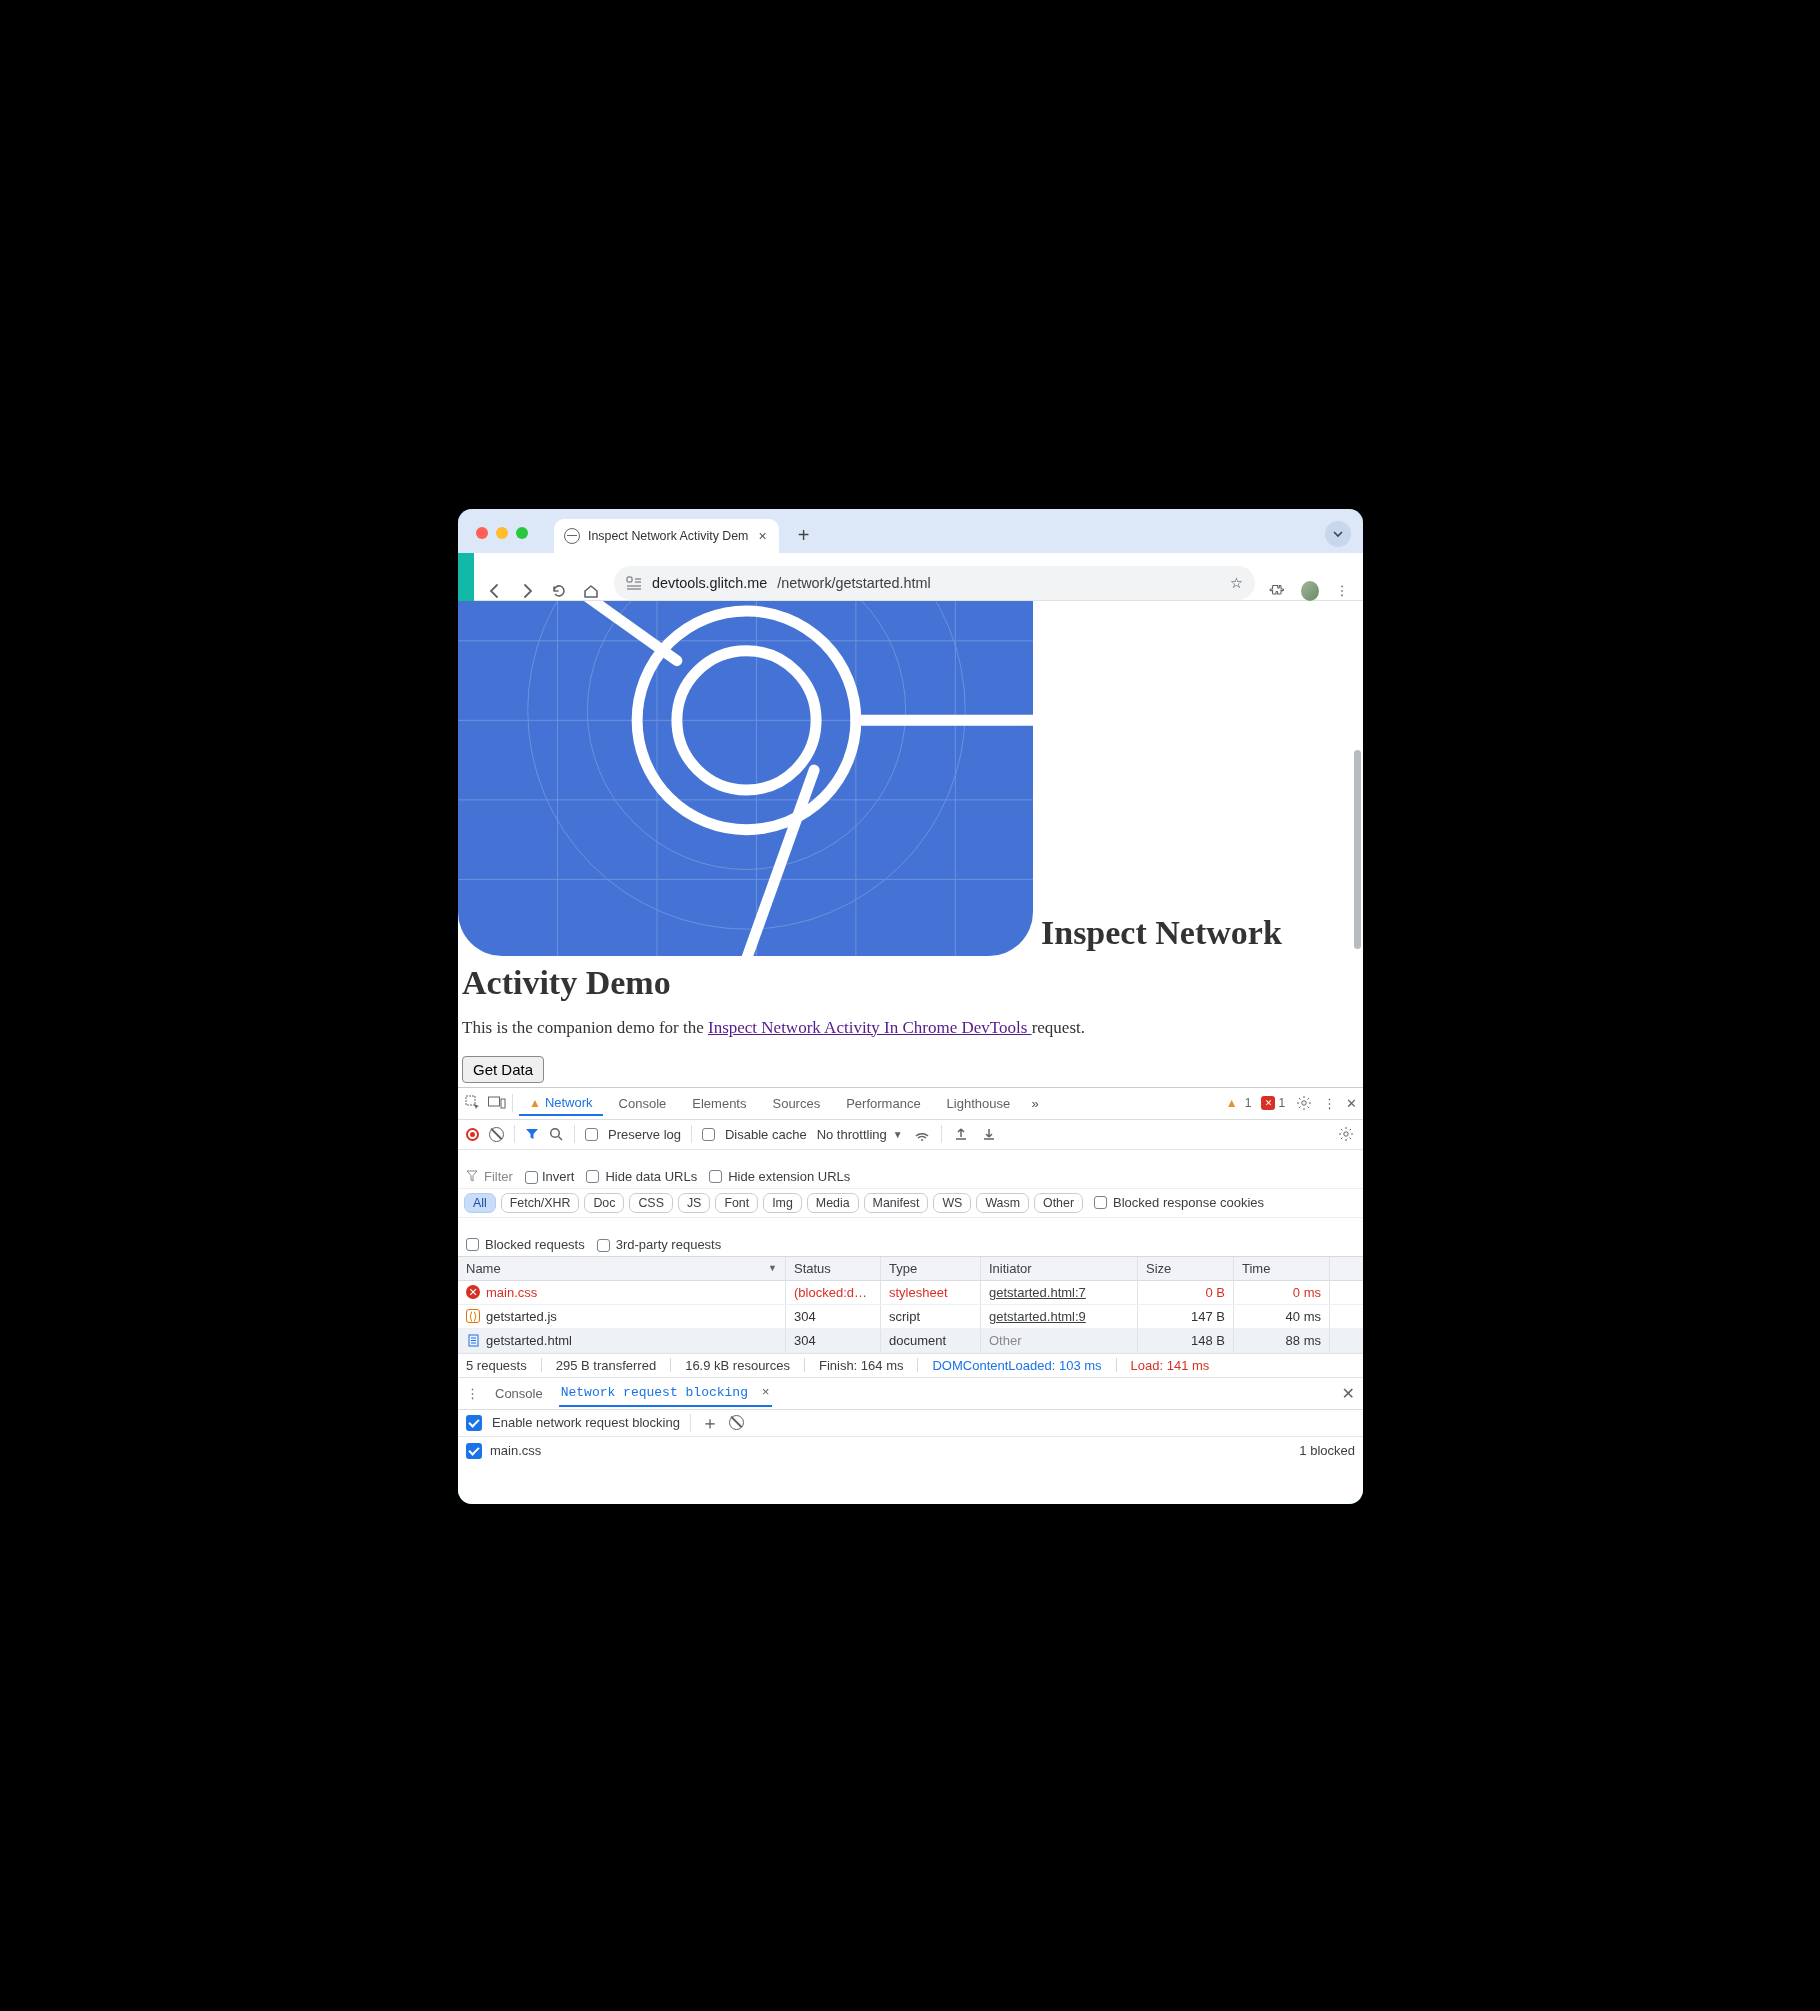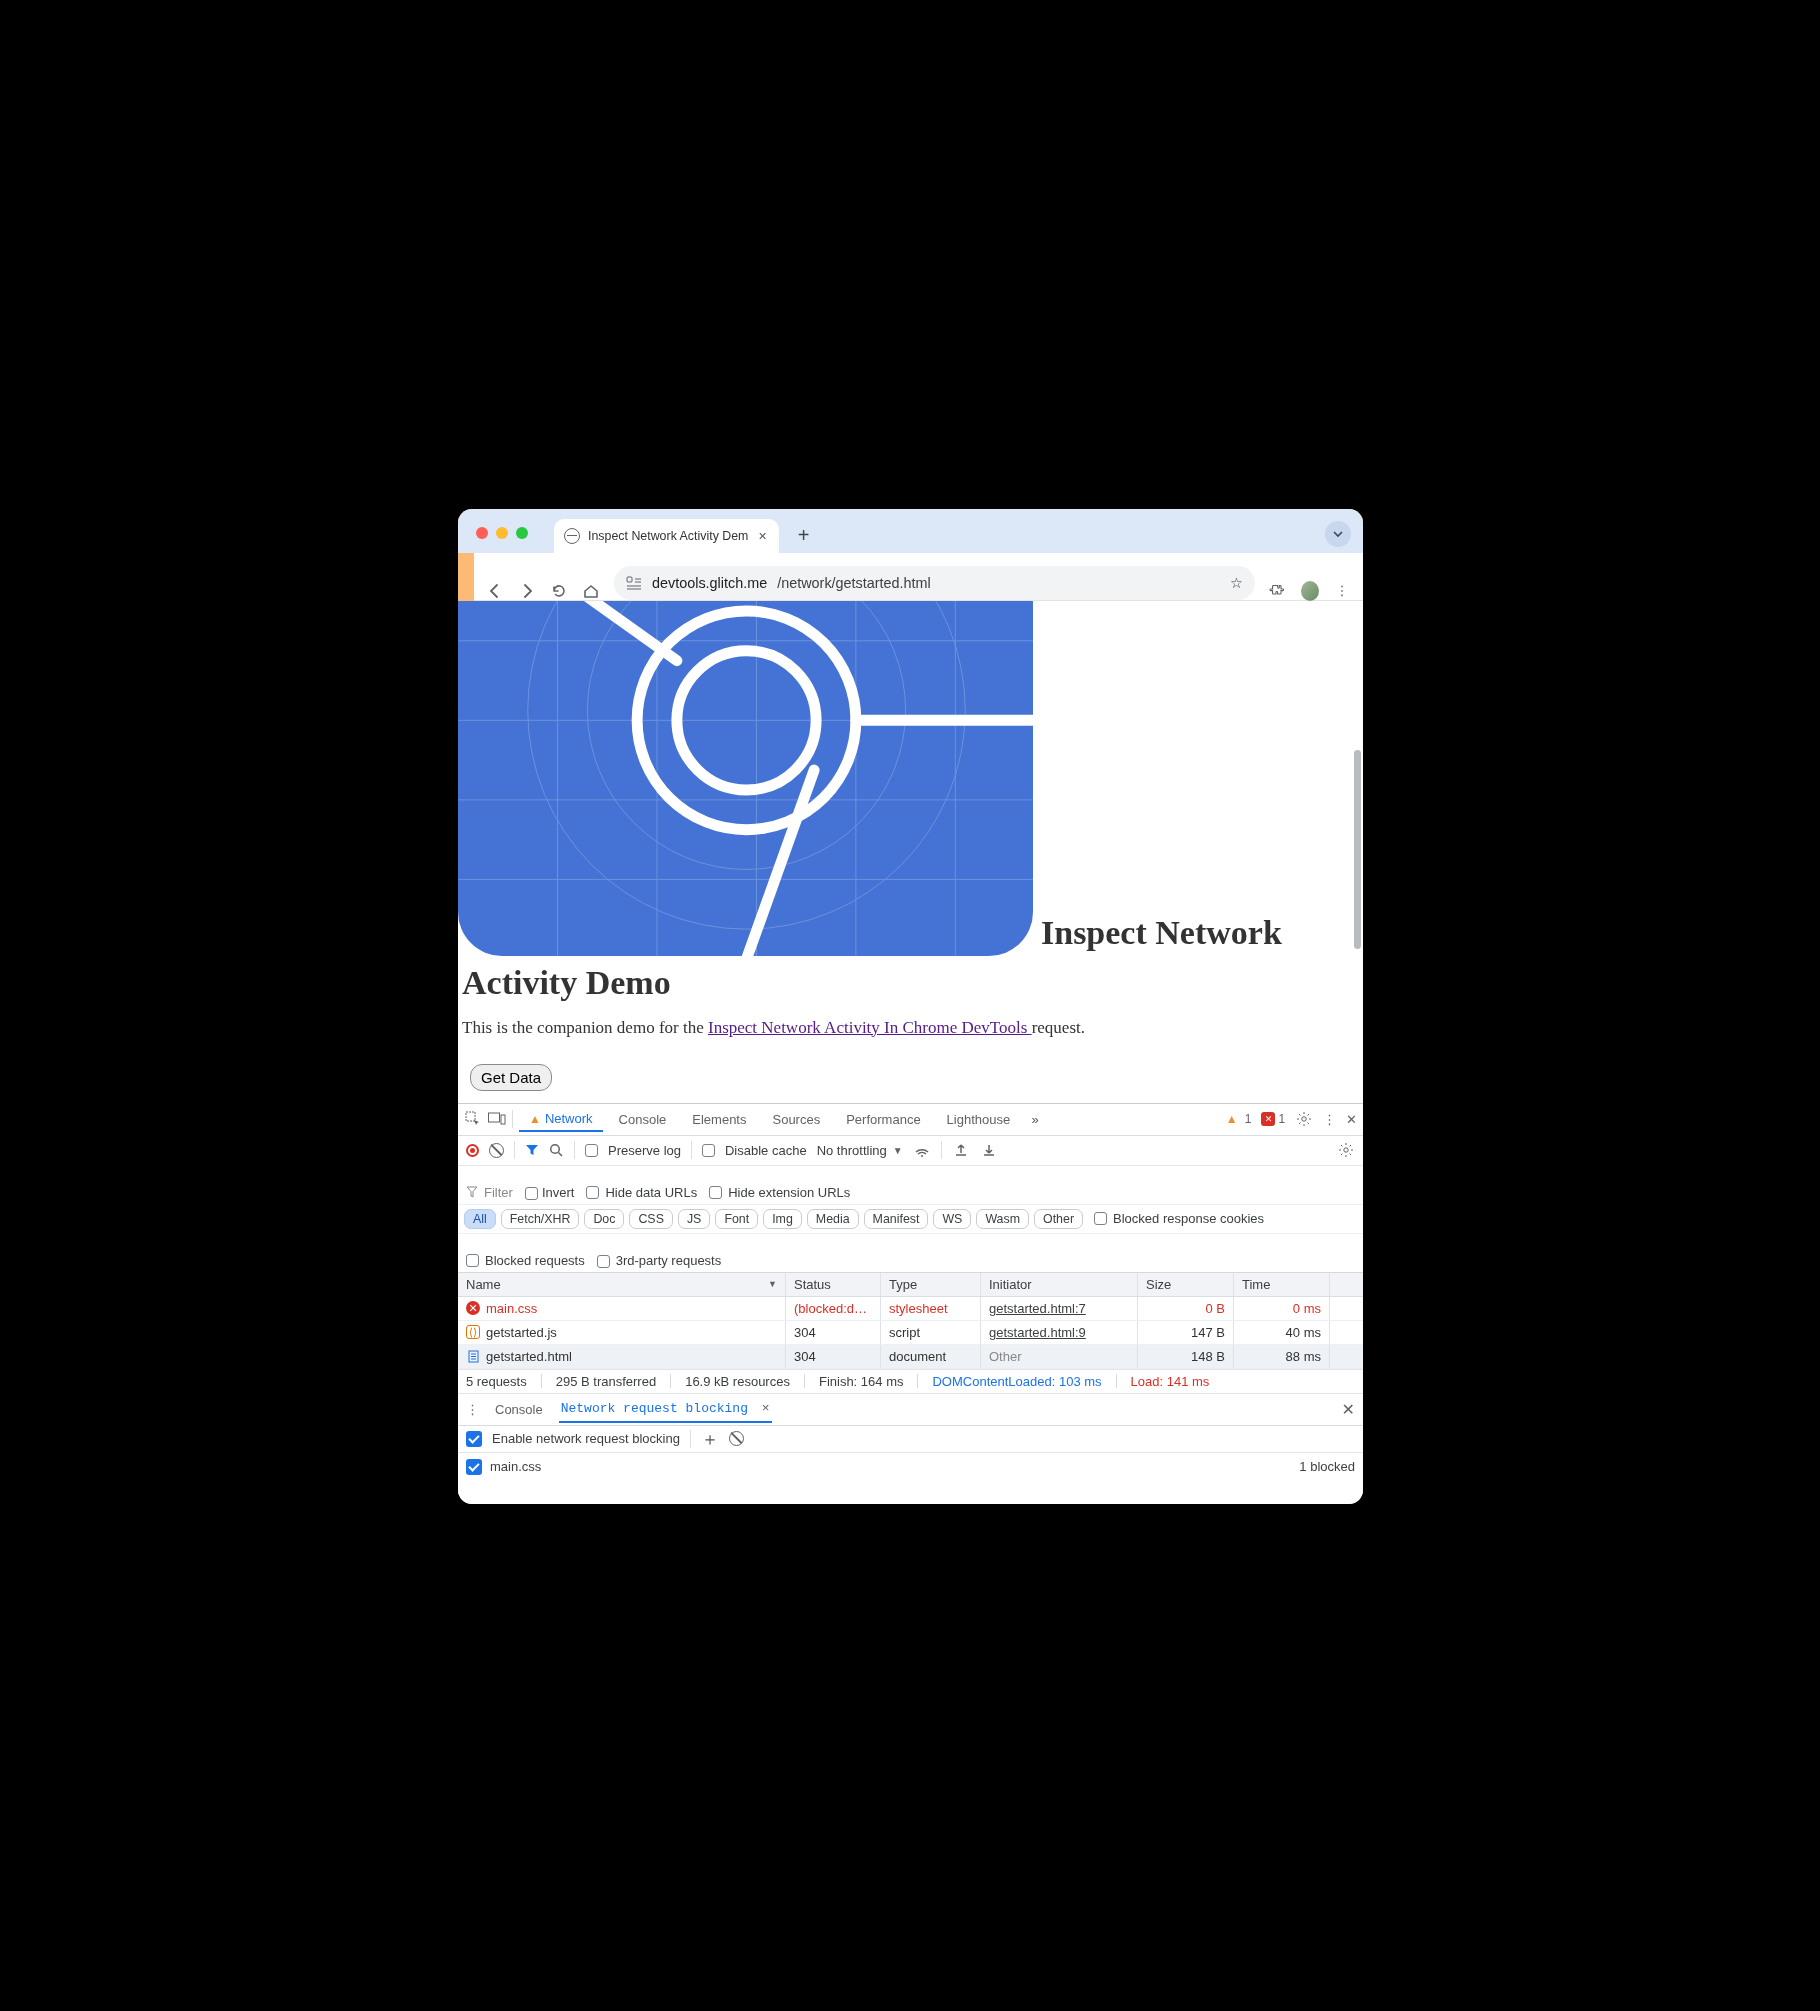--- a/index.html
+++ b/index.html
@@ -1,18 +1,18 @@
 <!DOCTYPE html>
 <html><head>
 <meta charset="utf-8">
 <style>
   * { box-sizing: border-box; margin: 0; padding: 0; }
   body { background: #000; font-family: -apple-system, "Helvetica Neue", Arial, sans-serif; font-size: 13px; color: #333; }
   .stage { width: 1821px; height: 2012px; display: flex; align-items: center; justify-content: center; }
-  .shot { width: 905px; height: 995px; background: #fdba74; border-radius: 14px; overflow: hidden; box-shadow: 0 10px 60px rgba(0,0,0,.5); display:flex; flex-direction:column;}
+  .shot { width: 905px; height: 995px; background: #14b8a6; border-radius: 14px; overflow: hidden; box-shadow: 0 10px 60px rgba(0,0,0,.5); display:flex; flex-direction:column;}
   
   .tabstrip { background: #dce7f7; height: 44px; display:flex; align-items:flex-end; padding: 6px 12px 0 18px; gap: 8px; position:relative;}
   .traffic { display:flex; gap:8px; align-items:center; margin-right: 18px; margin-bottom: 14px;}
   .dot { width:12px; height:12px; border-radius:50%; }
   .dot.r{background:#ff5f57;} .dot.y{background:#febc2e;} .dot.g{background:#28c840;}
   .tab { background:#fff; border-radius: 10px 10px 0 0; height: 34px; display:flex; align-items:center; padding: 0 10px; gap:8px; font-size:12.4px; color:#333; max-width: 259px;}
   .globe { width:16px; height:16px; border-radius:50%; border:1.5px solid #666; position:relative; flex-shrink:0;}
   .globe::after{content:"";position:absolute; left:2px; top:6px; width:10px; height:1.5px; background:#666;}
   .close-x { font-size:14px; color:#555; cursor:pointer; padding:0 2px;}
   .plus { width:26px; height:26px; display:flex; align-items:center; justify-content:center; font-size:20px; color:#444; margin-bottom:4px; margin-left:4px;}
@@ -25,21 +25,21 @@
   .url .host{color:#202124;}
   
   .page { padding:0; background:#fff; flex:0 0 auto; position:relative;}
   .hero { display:flex; align-items:flex-end; }
   .logo { width:575px; height:355px; background:#4573d5; border-radius:0 0 44px 44px; position:relative; overflow:hidden; margin-left:0;}
   .logo svg{position:absolute; inset:0;}
   h1.split1{font-family:Georgia, "Times New Roman", serif; font-weight:bold; font-size:34px; margin-left:8px; margin-bottom:4px;}
   h1.split2{font-family:Georgia, "Times New Roman", serif; font-weight:bold; font-size:34px; margin-left:4px; margin-top:8px;}
   .body-text{font-family:Georgia,serif; font-size:17px; margin:16px 4px 14px;}
   .body-text a{color:#551a8b; text-decoration:underline;}
-  .getdata{ margin:12px; background:#efefef; border:1px solid #8a8a8a; padding:4px 10px; font-size:15px; border-radius:12px;}
+  .getdata{ margin:4px; background:#efefef; border:1px solid #8a8a8a; padding:4px 10px; font-size:15px; border-radius:4px;}
   
   .devtools{border-top:1px solid #ccc; background:#fff; display:flex; flex-direction:column; flex:1; min-height:0;}
   .dt-tabs{height:32px; display:flex; align-items:center; padding:0 6px; gap:6px; border-bottom:1px solid #d9dce0; font-size:13px; color:#5f6368;}
   .dt-tabs .panel{padding:4px 10px; cursor:pointer;}
   .dt-tabs .panel.active{color:#1a73e8; border-bottom:2px solid #1a73e8; font-weight:500;}
   .warntri{color:#e8912d; margin-right:4px; font-size:12px;}
   .rightcluster{margin-left:auto; display:flex; align-items:center; gap:10px; color:#5f6368;}
   .badge{display:inline-flex;align-items:center;gap:3px;font-size:12px;}
   .badge .sq{background:#d93025;color:#fff;width:14px;height:14px;border-radius:3px;display:inline-flex;align-items:center;justify-content:center;font-size:9px;}
   .gear,.kebab,.bigx{cursor:pointer;}

